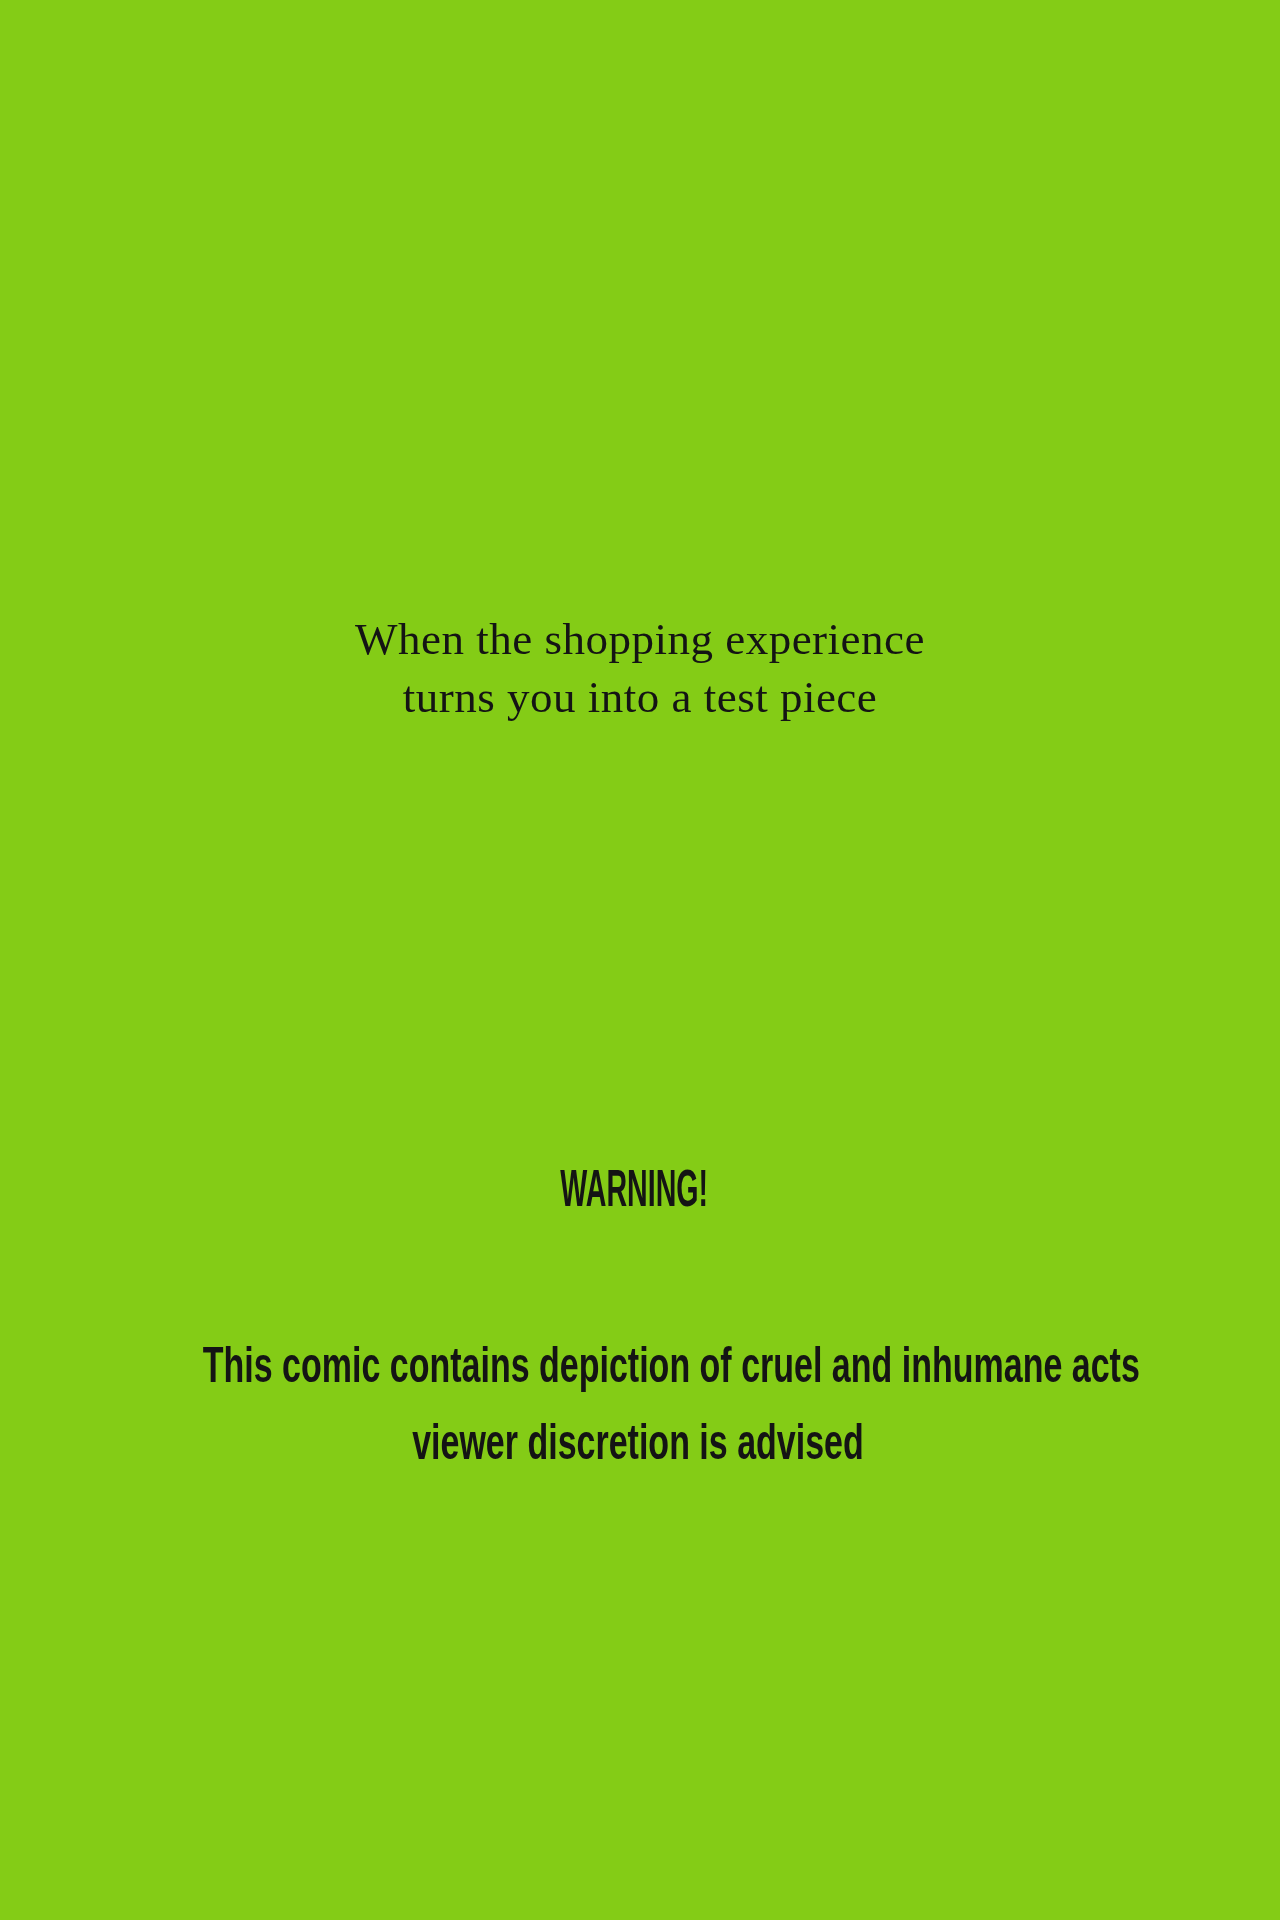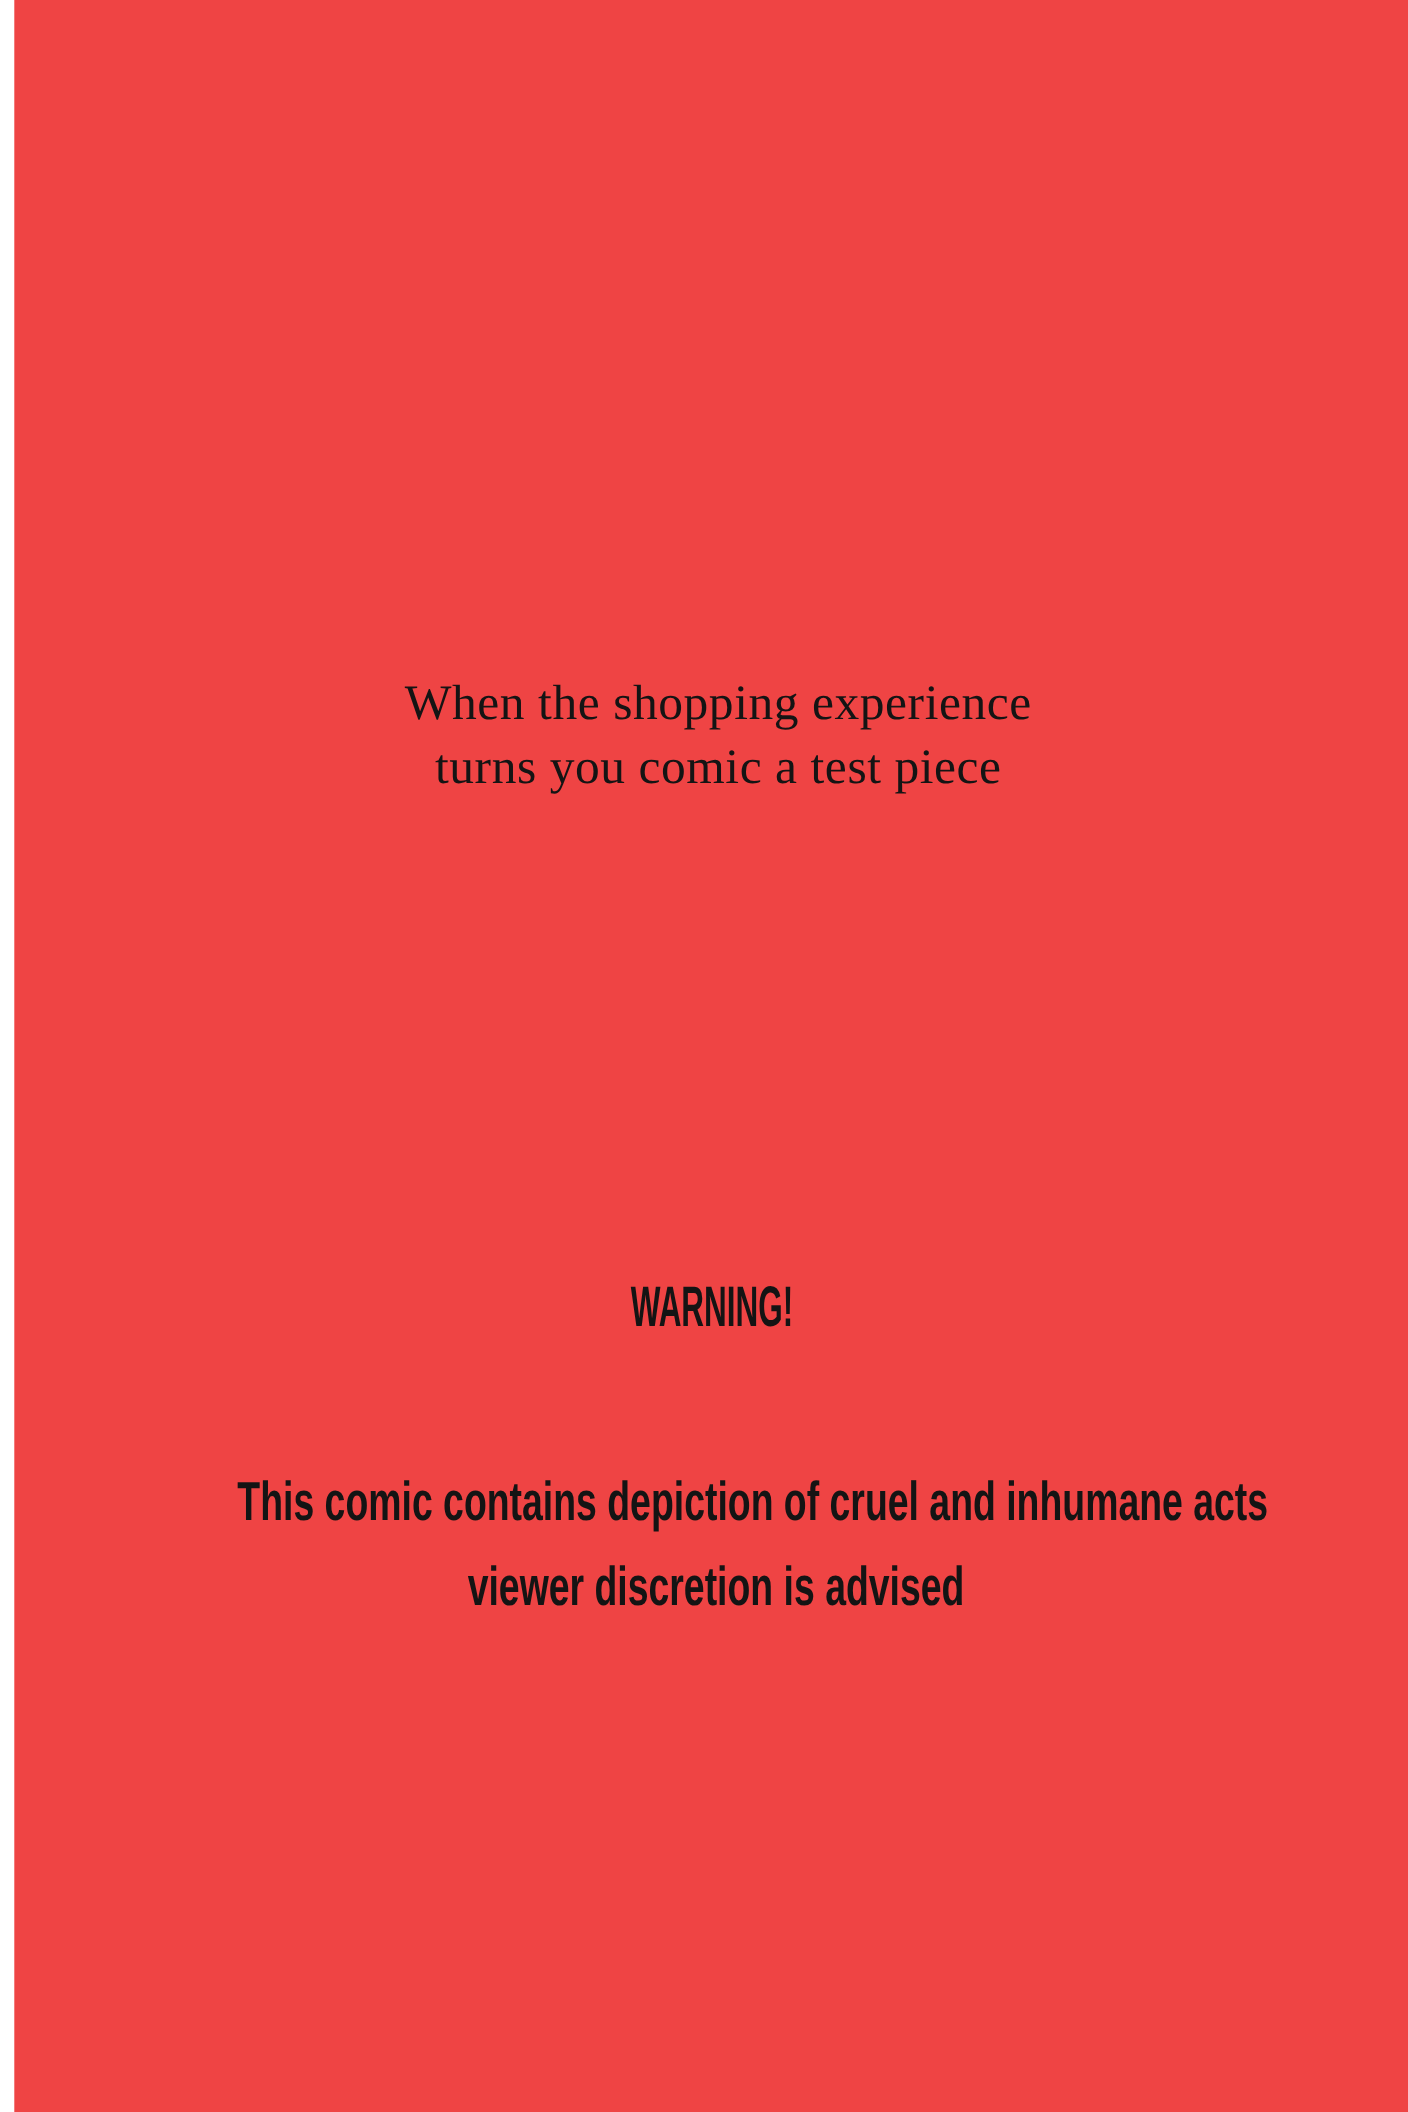--- a/index.html
+++ b/index.html
@@ -10,22 +10,21 @@
     width: 1280px;
     height: 1920px;
     background: #ffffff;
     position: relative;
     overflow: hidden;
     font-family: "Liberation Sans", sans-serif;
   }
   .page {
     position: absolute;
     inset: 0;
-    background: #ef4444;
-    margin-left: 13px;
+    background: #84cc16;
   }
   .title-block {
     position: absolute;
     top: 610px;
     left: 0;
     width: 1280px;
     text-align: center;
     font-family: "Liberation Serif", "DejaVu Serif", serif;
     font-size: 45px;
     line-height: 58px;
@@ -67,21 +66,21 @@
     display: block;
   }
 </style>
 </head>
 <body>
 
 <div class="page">
 
   <div class="title-block">
     <span class="line">When the shopping experience</span>
-    <span class="line">turns you comic a test piece</span>
+    <span class="line">turns you into a test piece</span>
   </div>
 
   <div class="warning-block">
     <span class="line">WARNING!</span>
   </div>
 
   <div class="disclaimer-block">
     <span class="line">This comic contains depiction of cruel and inhumane acts</span>
     <span class="line">viewer discretion is advised</span>
   </div>

